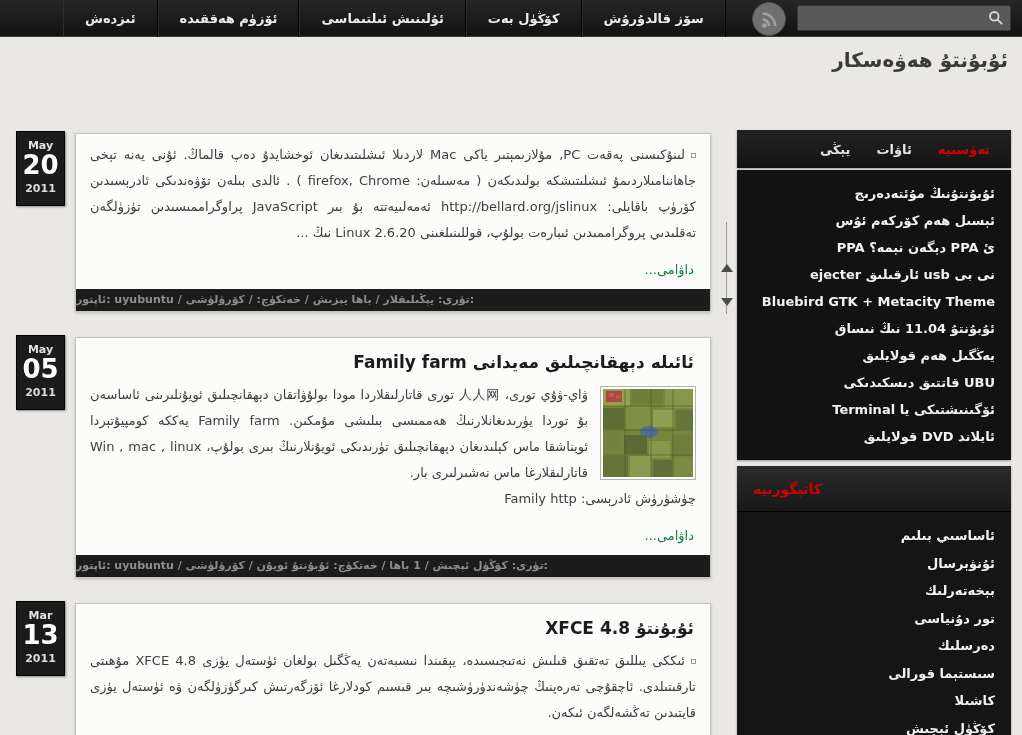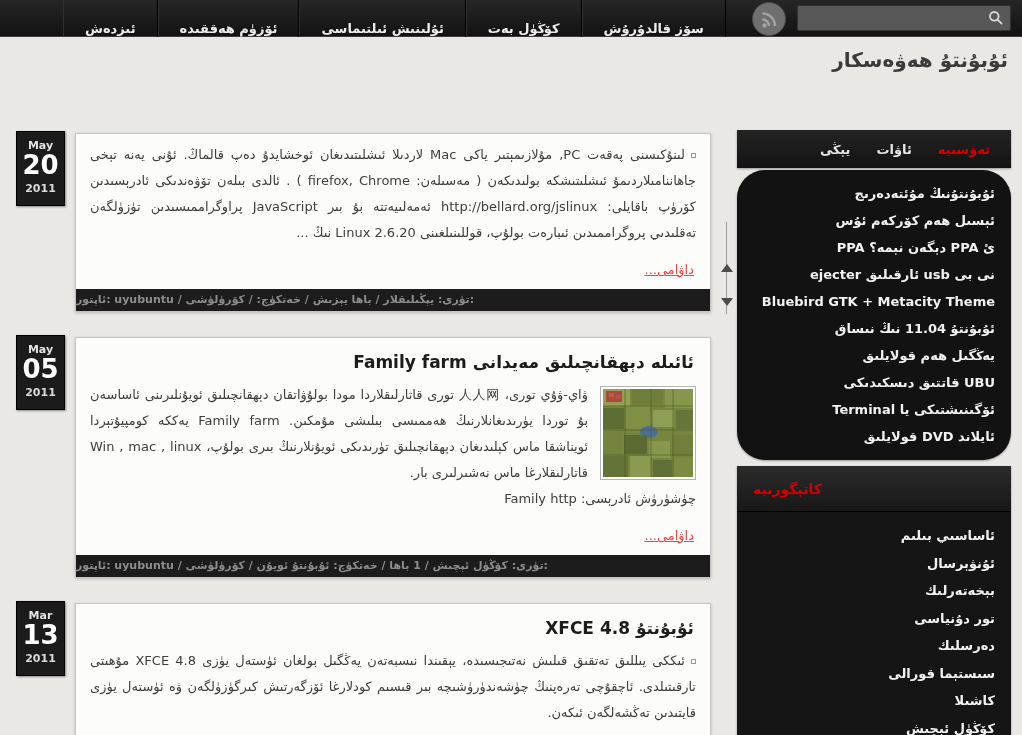--- a/index.html
+++ b/index.html
@@ -15,21 +15,21 @@
     background-position:0 0, 2px 2px;
   }
   
   .navbar {
     position:absolute; top:0; left:0; width:1022px; height:37px;
     background:linear-gradient(#262626,#121212);
     border-bottom:1px solid #3c3c3c;
   }
   .nav-menu { position:absolute; left:63px; top:0; height:37px; display:flex; }
   .nav-item {
-    line-height:36px; padding:11px 21px; color:#ededed; font-size:13px; font-weight:bold;
+    line-height:36px; padding:1px 21px; color:#ededed; font-size:13px; font-weight:bold;
     border-left:1px solid #303030; border-right:1px solid #000; cursor:pointer;
     white-space:nowrap;
   }
   .rss { position:absolute; left:751px; top:1px; width:36px; height:36px; cursor:pointer; }
   .searchbox {
     position:absolute; left:797px; top:5px; width:214px; height:26px;
     background:#585858; border:1px solid #343434; border-radius:2px;
     display:flex; align-items:center;
   }
   .searchbox input {
@@ -51,21 +51,21 @@
   .post-inner { padding:8px 14px 0; }
   .post-title { font-size:17px; font-weight:bold; color:#1c1c1c; text-align:right; padding:6px 2px 10px; cursor:pointer; }
   .dir-ltr { direction:ltr; } .dir-rtl { direction:rtl; }
   .post-body { direction:rtl; text-align:justify; font-size:13px; line-height:26px; color:#3e3e3e; }
   .bullet {
     display:inline-block; width:5px; height:5px; border:1px solid #9a9a9a;
     margin:0 0 1px 6px; vertical-align:middle;
   }
   .dl-line { direction:rtl; text-align:right; font-size:13px; line-height:26px; color:#3e3e3e; }
   .read-more { direction:rtl; text-align:right; padding:16px 2px 12px; font-size:13px; }
-  .read-more a { color:#ef4444; text-decoration:underline; cursor:pointer; }
+  .read-more a { color:#15803d; cursor:pointer; }
   .post-meta {
     background:#1c1c1c; height:22px; line-height:22px; 
     color:#8d8d8d; font-size:11px; font-weight:bold; direction:ltr;
   }
   .date-badge {
     position:absolute; left:-60px; top:-3px; width:49px; height:75px;
     background:#1b1b1b; border:1px solid #000; color:#fff; text-align:center;
     box-shadow:1px 1px 2px rgba(0,0,0,.4); cursor:pointer;
   }
   .date-badge .m { font-size:11px; font-weight:bold; color:#e3e3e3; margin-top:7px; }
@@ -83,21 +83,21 @@
   .pager .down { top:76px; border-top:8px solid #4c4c4a; }
   
   .sidebar { position:absolute; left:737px; top:130px; width:274px; }
   .tabbar {
     height:38px; background:linear-gradient(#232323,#131313);
     display:flex; justify-content:flex-end; align-items:center; padding:4px 8px;
     box-shadow:0 1px 2px rgba(0,0,0,.35);
   }
   .tab { color:#e6e6e6; font-size:13px; font-weight:bold; padding:0 13px; cursor:pointer; }
   .tab.active { color:#d40000; }
-  .panel { background:#121212; margin-top:2px; padding:10px 16px; box-shadow:0 1px 2px rgba(0,0,0,.35);border-radius:28px; }
+  .panel { background:#121212; margin-top:2px; padding:10px 16px; box-shadow:0 1px 2px rgba(0,0,0,.35); }
   .panel a, .catbox a {
     display:block; direction:ltr; text-align:right; color:#f2f2f2;
     font-size:13px; font-weight:bold; line-height:27px; text-decoration:none; cursor:pointer;
     white-space:nowrap; overflow:hidden;
   }
   .catbox { background:#151515; margin-top:6px; height:272px; box-shadow:0 1px 2px rgba(0,0,0,.35); }
   .catbox-header {
     background:linear-gradient(#2b2b2b,#181818); border-bottom:1px solid #000;
     padding:15px 16px 14px; text-align:left; color:#d40000; font-size:14px; font-weight:bold;
     direction:rtl;

